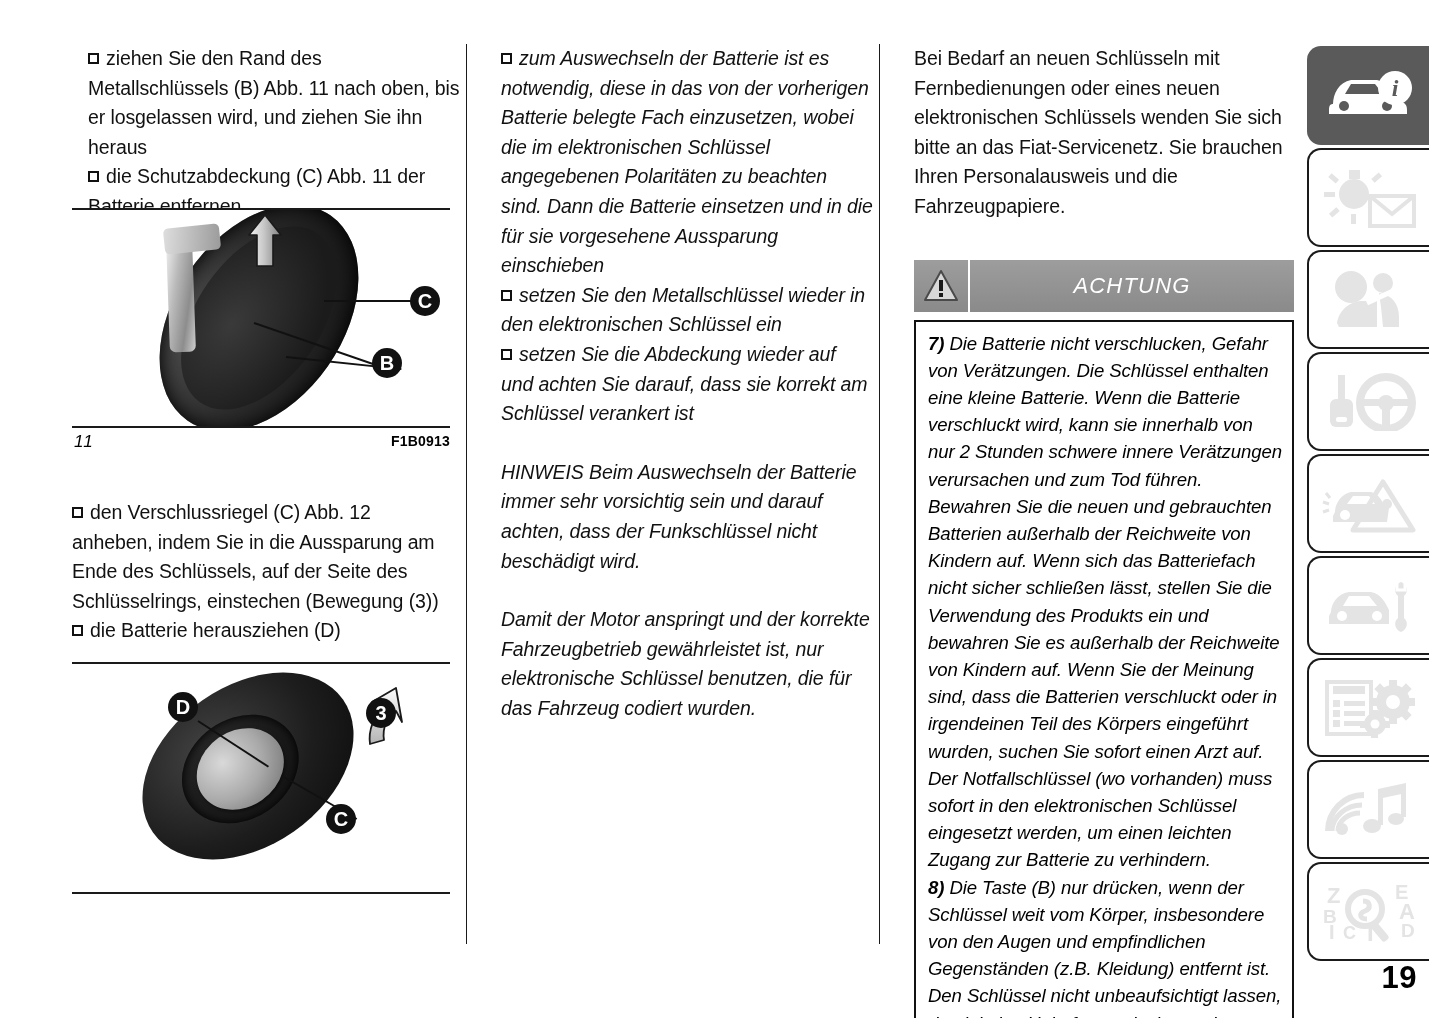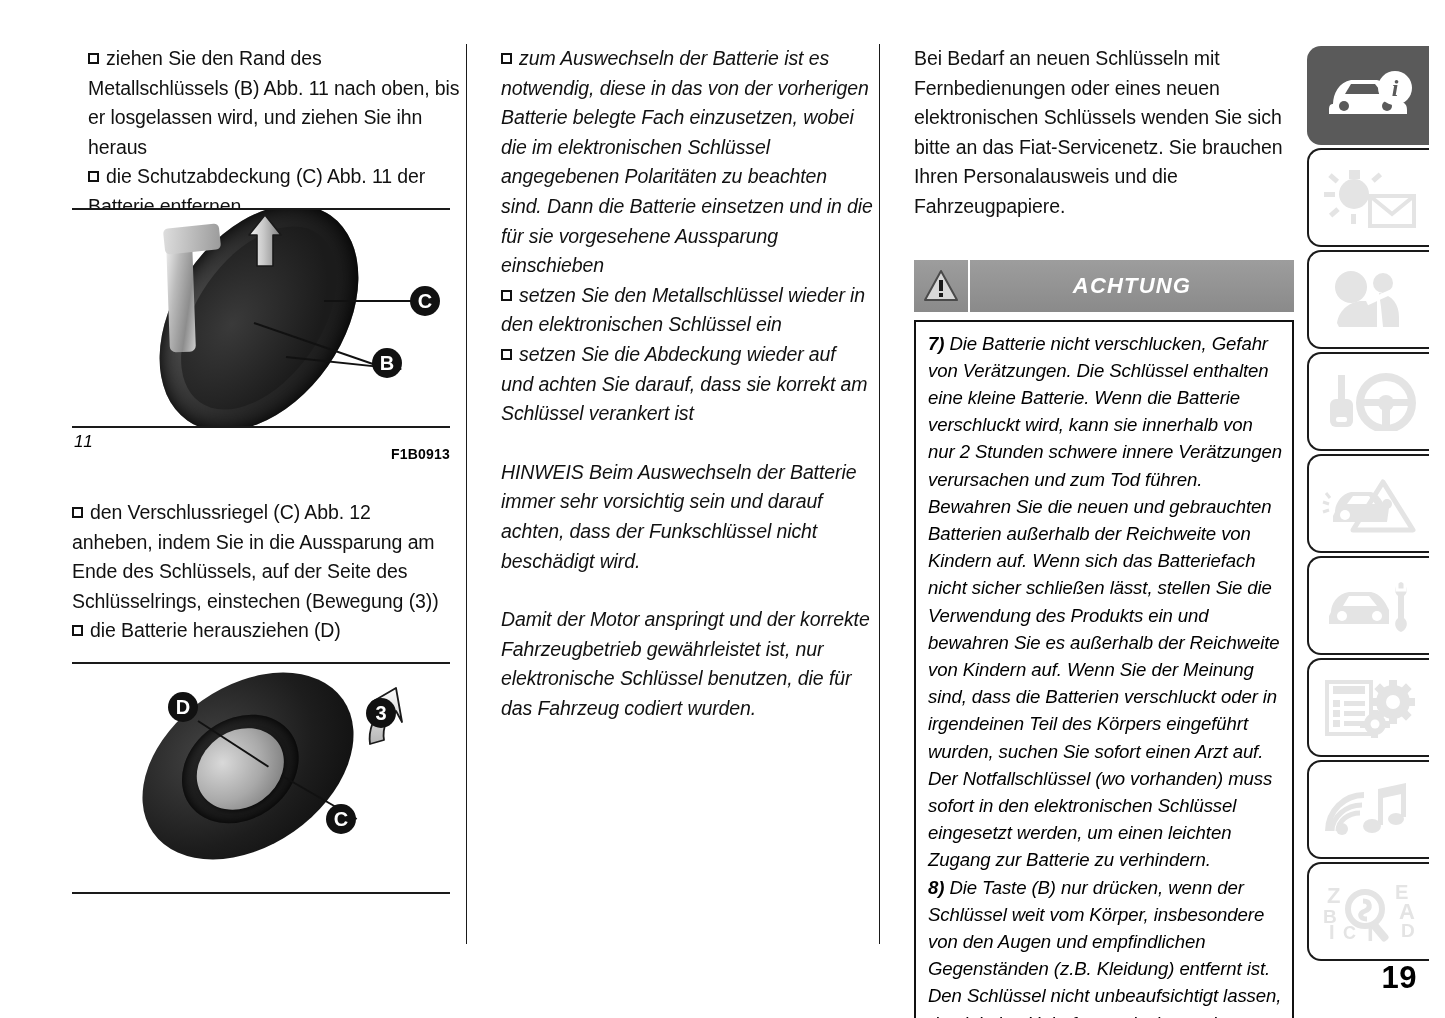--- a/index.html
+++ b/index.html
@@ -93,21 +93,21 @@
     left: 2px;
     top: 4px;
     font-weight: normal;
     font-size: 17px;
     letter-spacing: 1px;
     font-style: italic;
   }
   .fig-caption .figcode {
     position: absolute;
     right: 0px;
-    top: 18px;
+    top: 5px;
     font-size: 14px;
     font-weight: bold;
     letter-spacing: 0.2px;
   }
 
   
   .fob {
     position: absolute;
     border-radius: 50%;
     background:
@@ -224,21 +224,21 @@
   .warn-title-cell {
     flex: 1;
     background: linear-gradient(180deg,#9d9d9d,#8a8a8a);
     display: flex;
     align-items: center;
     justify-content: center;
   }
   .warn-title {
     color: #ffffff;
     font-size: 22px;
-    font-weight: bold;
+    font-weight: normal;
     font-style: italic;
     letter-spacing: 1.2px;
   }
   .warn-body {
     border: 2px solid #111111;
     border-top: none;
     margin-top: 8px;
     border-top: 2px solid #111111;
     padding: 8px 10px 10px 12px;
     font-style: italic;

